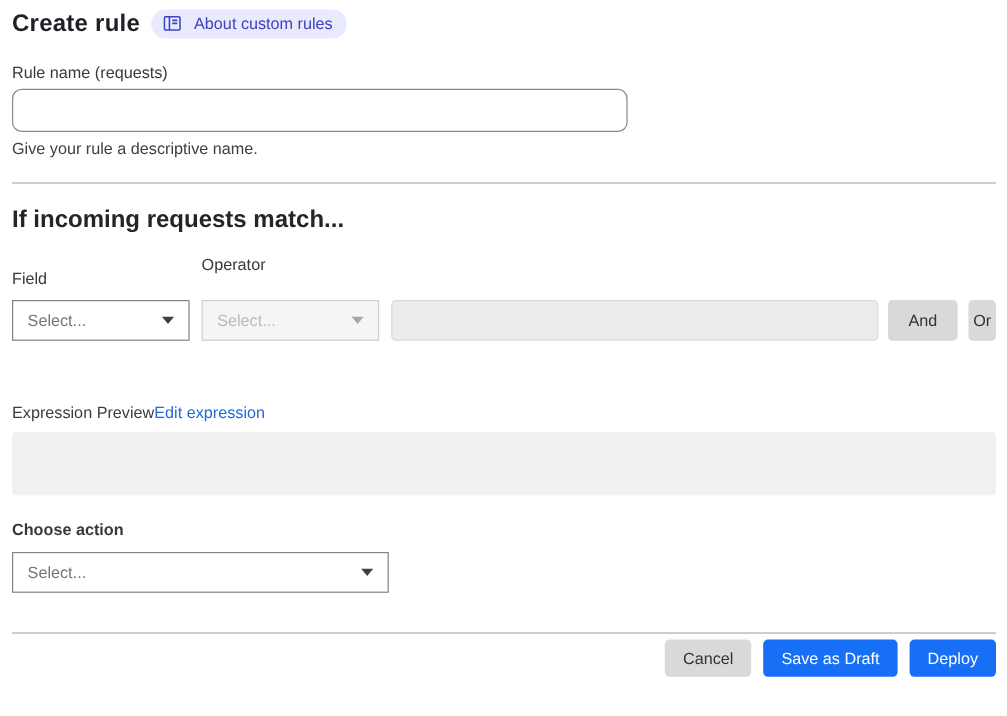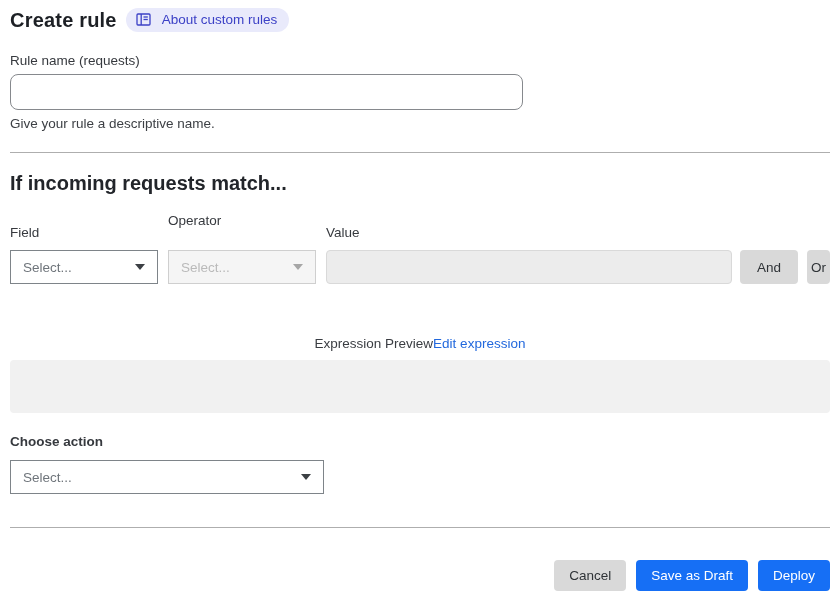--- a/index.html
+++ b/index.html
@@ -77,37 +77,37 @@
     font-family:inherit;outline:none;
   }
   .logic-btn{
     height:34px;background:var(--btn-gray);border:none;border-radius:4px;
     font-size:13.5px;color:#2f3337;cursor:pointer;font-family:Liberation Sans, sans-serif;
   }
   .and-btn{width:58px;margin-right:9px;}
   .or-btn{width:23px;}
 
   
-  .expr-row{display:flex;justify-content:center;align-items:center;margin-top:52px;}
+  .expr-row{display:flex;justify-content:flex-start;align-items:center;margin-top:52px;}
   .expr-label{font-size:13.5px;color:#3a3d42;}
   .expr-edit-link{font-size:13.5px;color:var(--link-blue);text-decoration:none;cursor:pointer;}
   .expr-box{
     margin-top:9px;height:53px;background:var(--panel-gray);border-radius:4px;
     width:100%;font-size:13px;color:#44474c;padding:8px 10px;
   }
 
   
   .action-section{margin-top:21px;}
   .choose-label{margin-bottom:11px;font-weight:bold;}
   .action-select{width:314px;}
 
   .divider-bottom{margin-top:33px;}
 
   
-  .footer-row{display:flex;justify-content:flex-end;align-items:center;gap:10px;margin-top:32px;}
+  .footer-row{display:flex;justify-content:flex-end;align-items:center;gap:10px;margin-top:5px;}
   .btn{
     height:31px;border:none;border-radius:4px;font-size:13.5px;
     padding:0 15px;cursor:pointer;font-family:inherit;
   }
   .btn-gray{background:var(--btn-gray);color:#2f3337;}
   .btn-blue{background:var(--primary-blue);color:#ffffff;}
 </style>
 </head>
 <body>
 
@@ -150,21 +150,20 @@
 
       <div class="builder-col col-operator">
         <label class="field-label">Operator</label>
         <div class="select-box disabled">
           <span>Select...</span>
           <span class="caret"></span>
         </div>
       </div>
 
       <div class="builder-col col-value">
-        <label class="field-label">Value</label>
         <input class="value-input" type="text" disabled="" value="" style="">
       </div>
 
       <button class="logic-btn and-btn">And</button>
       <button class="logic-btn or-btn">Or</button>
     </div>
   </div>
 
   <div class="expr-row">
     <span class="expr-label">Expression Preview</span>

